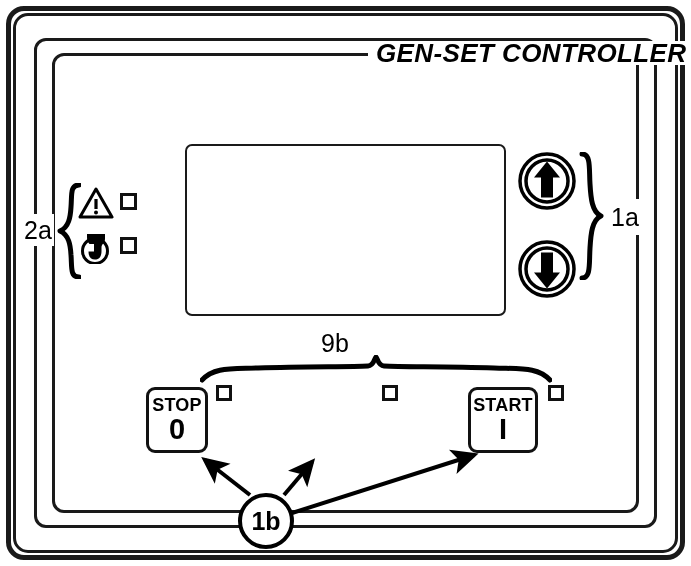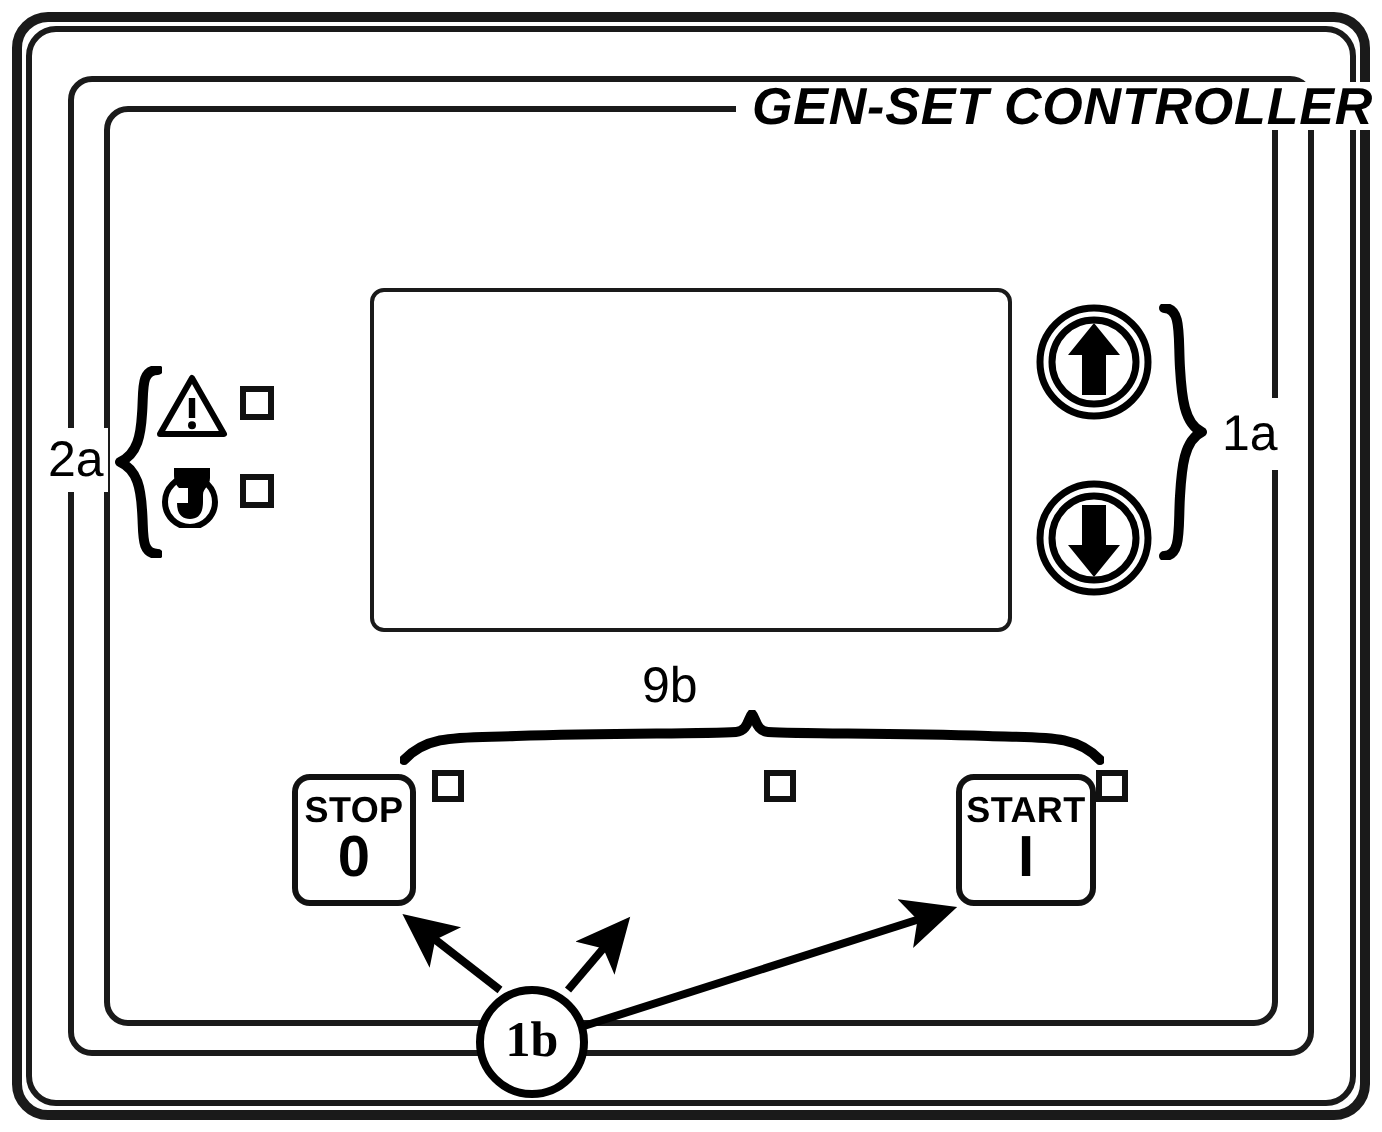--- a/index.html
+++ b/index.html
@@ -167,21 +167,21 @@
     line-height: 20px;
   }
   .mode-button .btn-symbol {
     display: block;
     font-size: 29px;
     font-weight: bold;
     line-height: 30px;
     margin-top: -1px;
   }
   #btn-stop  { left: 146px; top: 387px; width: 62px; height: 66px; }
-  #btn-start { left: 478px; top: 387px; width: 70px; height: 66px; }
+  #btn-start { left: 468px; top: 387px; width: 70px; height: 66px; }
 
   #btn-auto {
     position: absolute;
     left: 300px; top: 383px;
     width: 74px; height: 74px;
   }
 
   .status-led {
     position: absolute;
     width: 16px; height: 16px;
@@ -212,21 +212,20 @@
     background: #ffffff;
     display: flex;
     align-items: center;
     justify-content: center;
   }
   #callout-1b-text {
     font-size: 25px;
     font-weight: bold;
     color: #000000;
     line-height: 26px;
-    font-family: Liberation Serif, serif;
   }
 </style>
 </head>
 <body>
 
 <div id="panel-root">
 
   <div class="frame" id="frame-outer"></div>
   <div class="frame" id="frame-outer2"></div>
   <div class="frame" id="frame-mid"></div>

